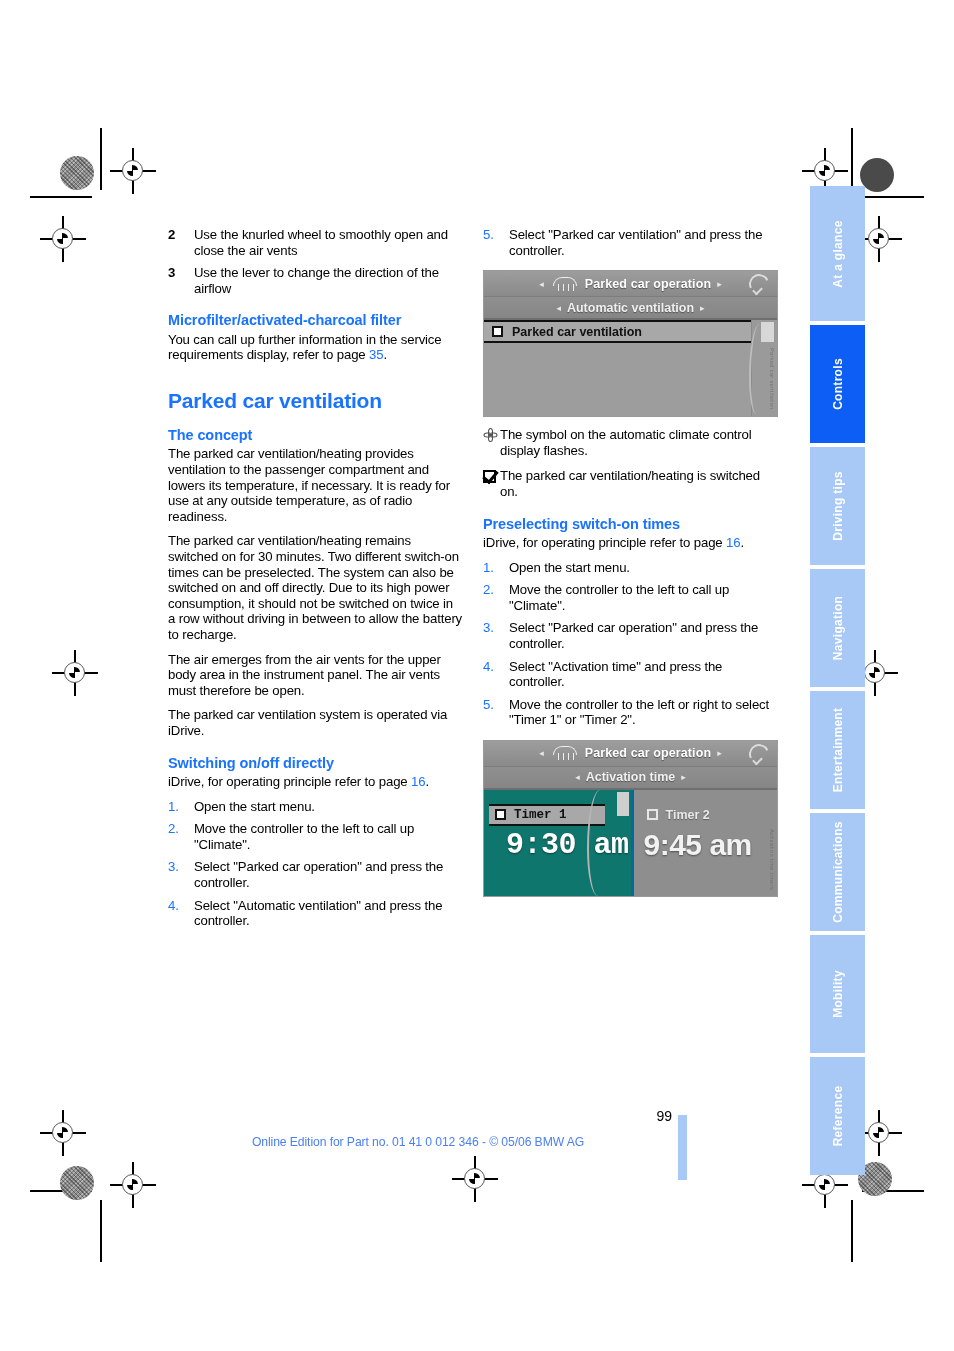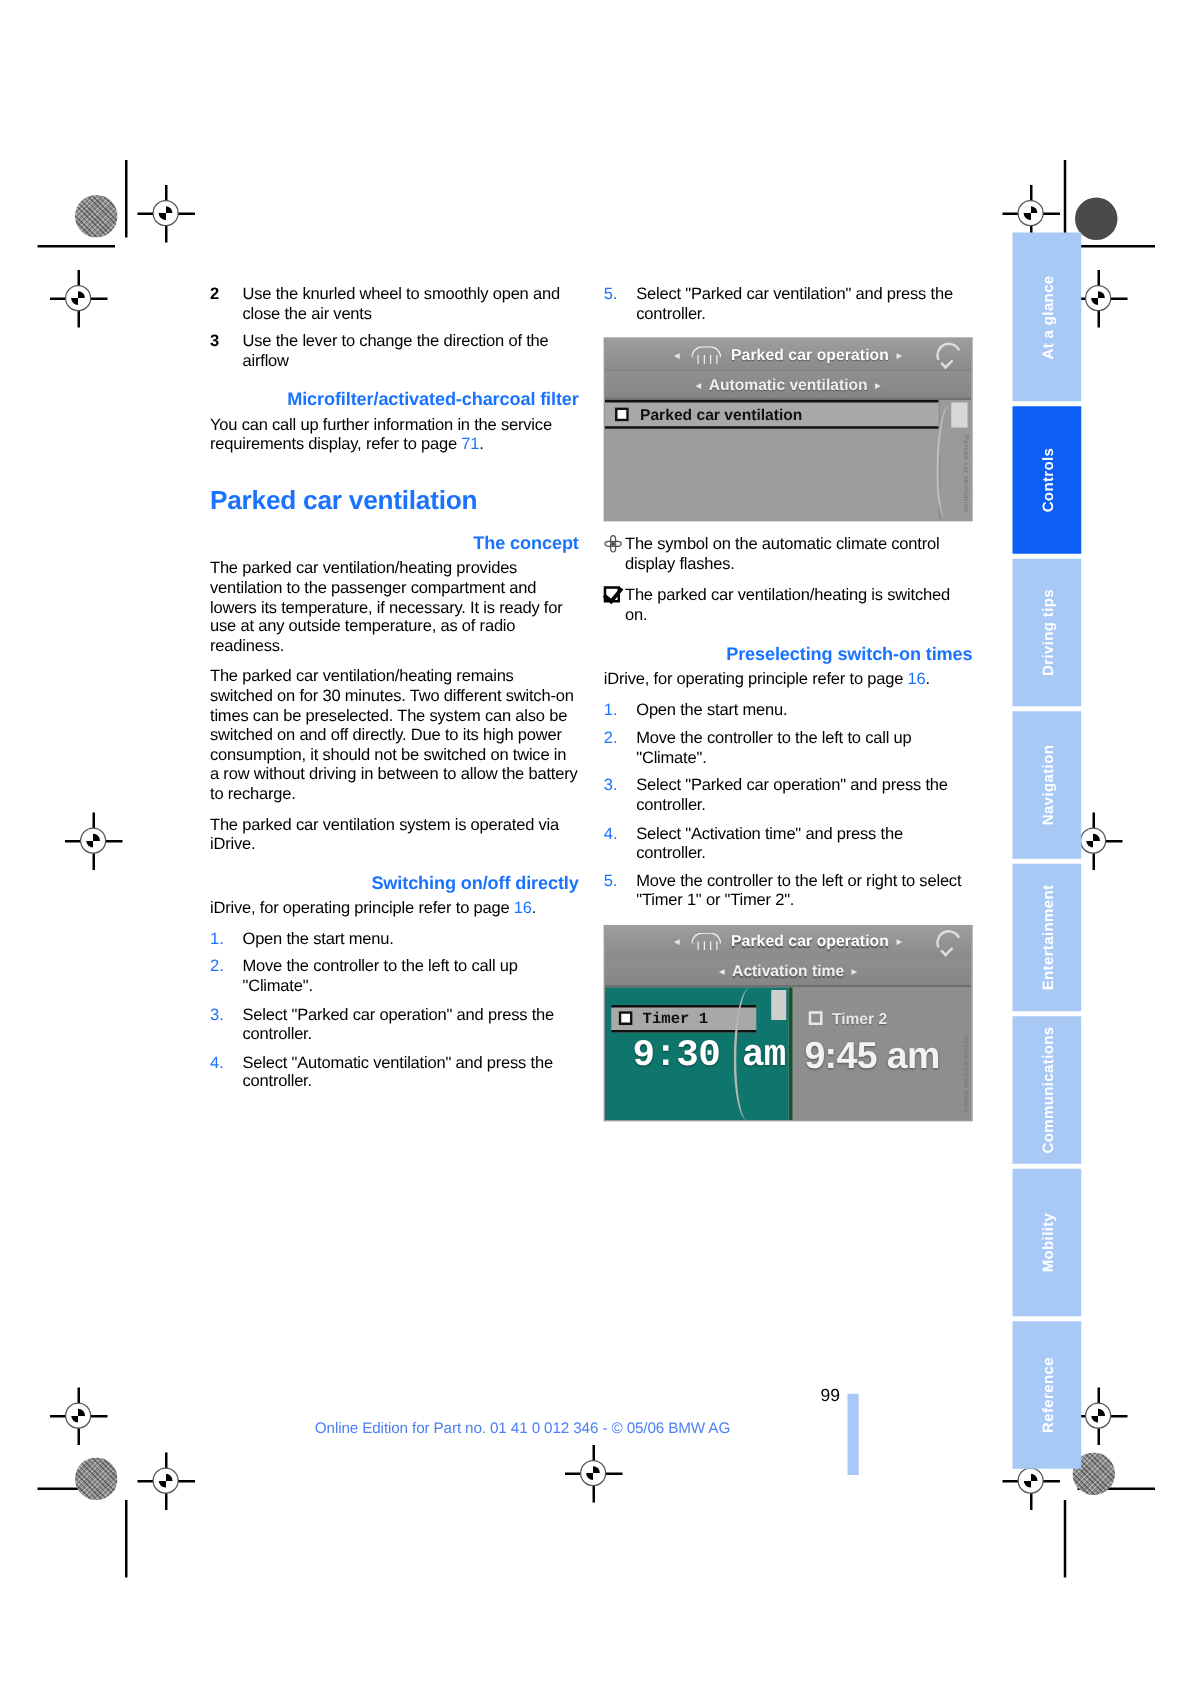--- a/index.html
+++ b/index.html
@@ -42,21 +42,21 @@
   .col { position:absolute; width:295px; }
   .col-left  { left:168px; top:227px; }
   .col-right { left:483px; top:227px; }
 
   h1.section-title {
     color:#1a73ff; font-size:21px; font-weight:bold;
     letter-spacing:-.2px; margin:26px 0 10px 0; line-height:1.15;
   }
   h2.sub-title {
     color:#1a73ff; font-size:14.5px; font-weight:bold;
-    letter-spacing:-.1px; margin:16px 0 2px 0; line-height:1.2;text-align:right;
+    letter-spacing:-.1px; margin:16px 0 2px 0; line-height:1.2;
   }
   h2.sub-title.first { margin-top:14px; }
 
   p.body {
     font-size:13.2px; line-height:15.6px; margin:0 0 9px 0;
     text-align:left; letter-spacing:-.15px;
   }
   p.body.tight { margin-bottom:0; }
 
   a.pgref, .pgref { color:#1a73ff; text-decoration:none; }
@@ -181,21 +181,21 @@
   .idrive .caption-v {
     position:absolute; right:2px; bottom:6px;
     writing-mode:vertical-rl; color:#6b6b6b; font-size:5.5px;
     letter-spacing:.4px; opacity:.85;
   }
 
   
   .idrive .timers { display:flex; height:106px; }
   .idrive .timer-pane { position:relative; flex:1 1 50%; }
   .idrive .timer-pane.left  { background:#0f766e;font-family:Liberation Mono, monospace; }
-  .idrive .timer-pane.right { background:#8e8e8e; border-left:3px solid #14532d; }
+  .idrive .timer-pane.right { background:#8e8e8e; border-left:3px solid #0369a1; }
   .idrive .timer-head {
     margin:14px 8px 0 5px; height:22px; display:flex; align-items:center;
   }
   .idrive .timer-pane.left .timer-head {
     background:#a8a8a8; border-top:2px solid #111; border-bottom:2px solid #111;
     padding-left:6px; margin-right:26px;
   }
   .idrive .timer-pane.right .timer-head { padding-left:8px; }
   .idrive .timer-head .sqbox {
     width:11px; height:11px; border:2px solid #111; background:#fff; margin-right:8px;
@@ -349,27 +349,28 @@
         <div class="num black">2</div>
         <div class="txt">Use the knurled wheel to smoothly open and close the air vents</div>
       </div>
       <div class="row">
         <div class="num black">3</div>
         <div class="txt">Use the lever to change the direction of the airflow</div>
       </div>
     </div>
 
     <h2 class="sub-title">Microfilter/activated-charcoal filter</h2>
-    <p class="body"><span>You can call up further information in the service requirements display, refer to page </span><span class="pgref">71</span><span>.</span></p>
+    <p class="body"><span>You can call up further information in the service requirements display, refer to page </span><span class="pgref">35</span><span>.</span></p>
 
     <h1 class="section-title">Parked car ventilation</h1>
 
     <h2 class="sub-title first">The concept</h2>
     <p class="body">The parked car ventilation/heating provides ventilation to the passenger compartment and lowers its temperature, if necessary. It is ready for use at any outside temperature, as of radio readiness.</p>
     <p class="body">The parked car ventilation/heating remains switched on for 30 minutes. Two different switch-on times can be preselected. The system can also be switched on and off directly. Due to its high power consumption, it should not be switched on twice in a row without driving in between to allow the battery to recharge.</p>
+    <p class="body">The air emerges from the air vents for the upper body area in the instrument panel. The air vents must therefore be open.</p>
     <p class="body">The parked car ventilation system is operated via iDrive.</p>
 
     <h2 class="sub-title">Switching on/off directly</h2>
     <p class="body"><span>iDrive, for operating principle refer to page </span><span class="pgref">16</span><span>.</span></p>
 
     <div class="olist">
       <div class="row">
         <div class="num">1.</div>
         <div class="txt">Open the start menu.</div>
       </div>

